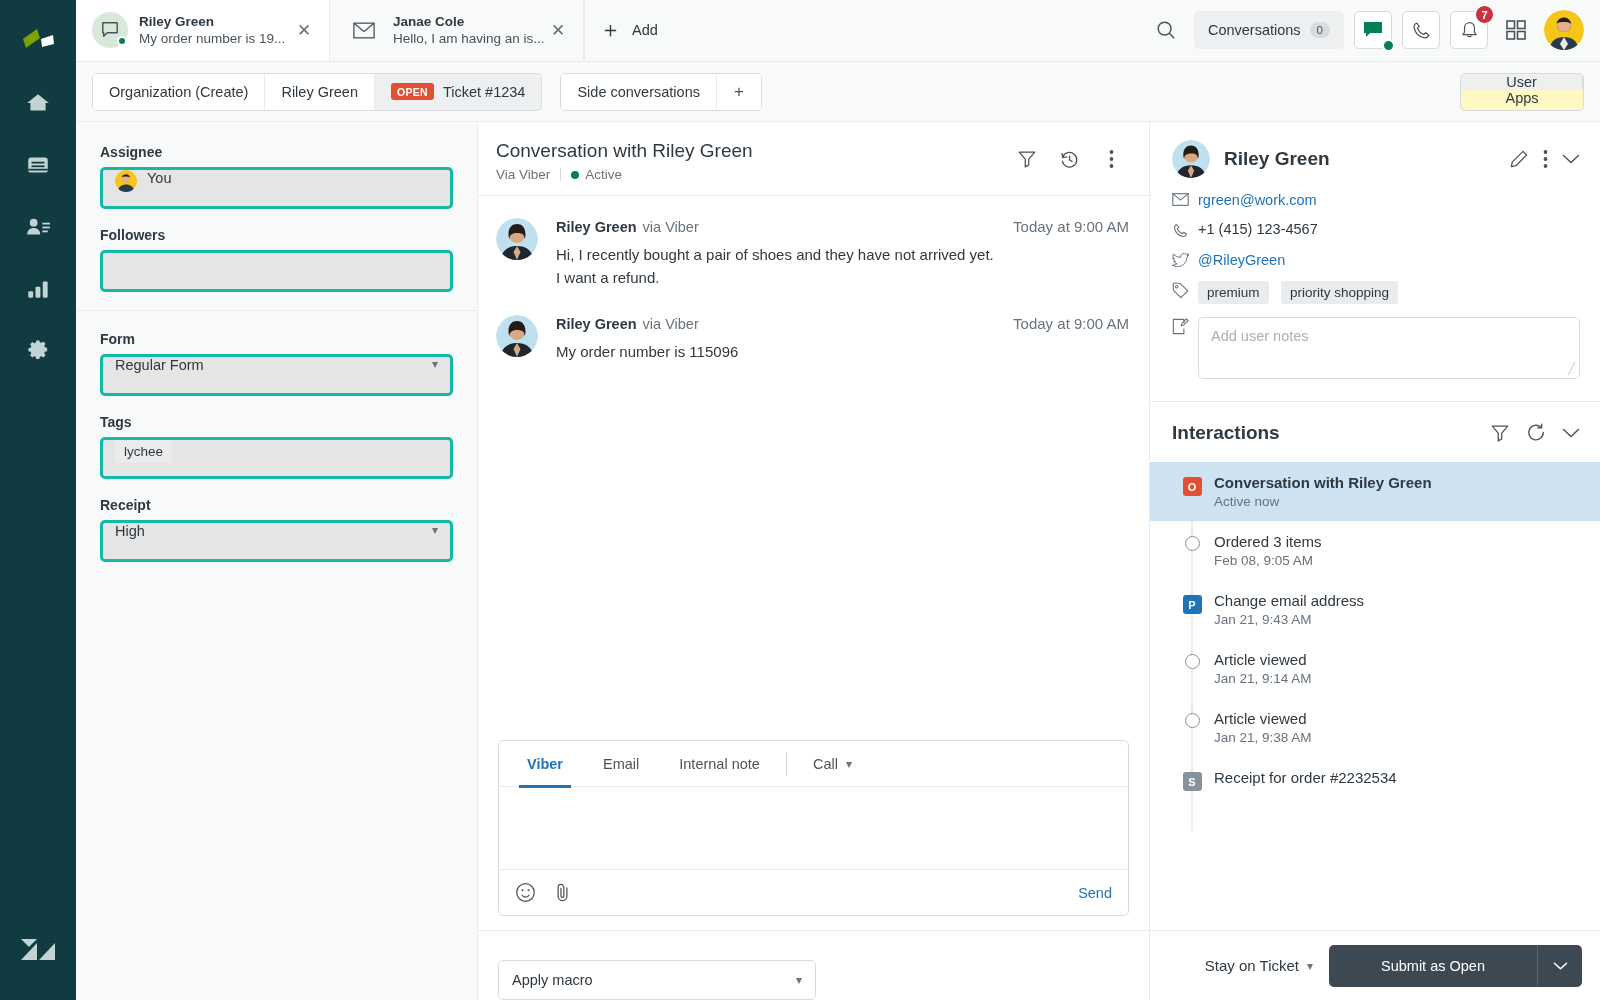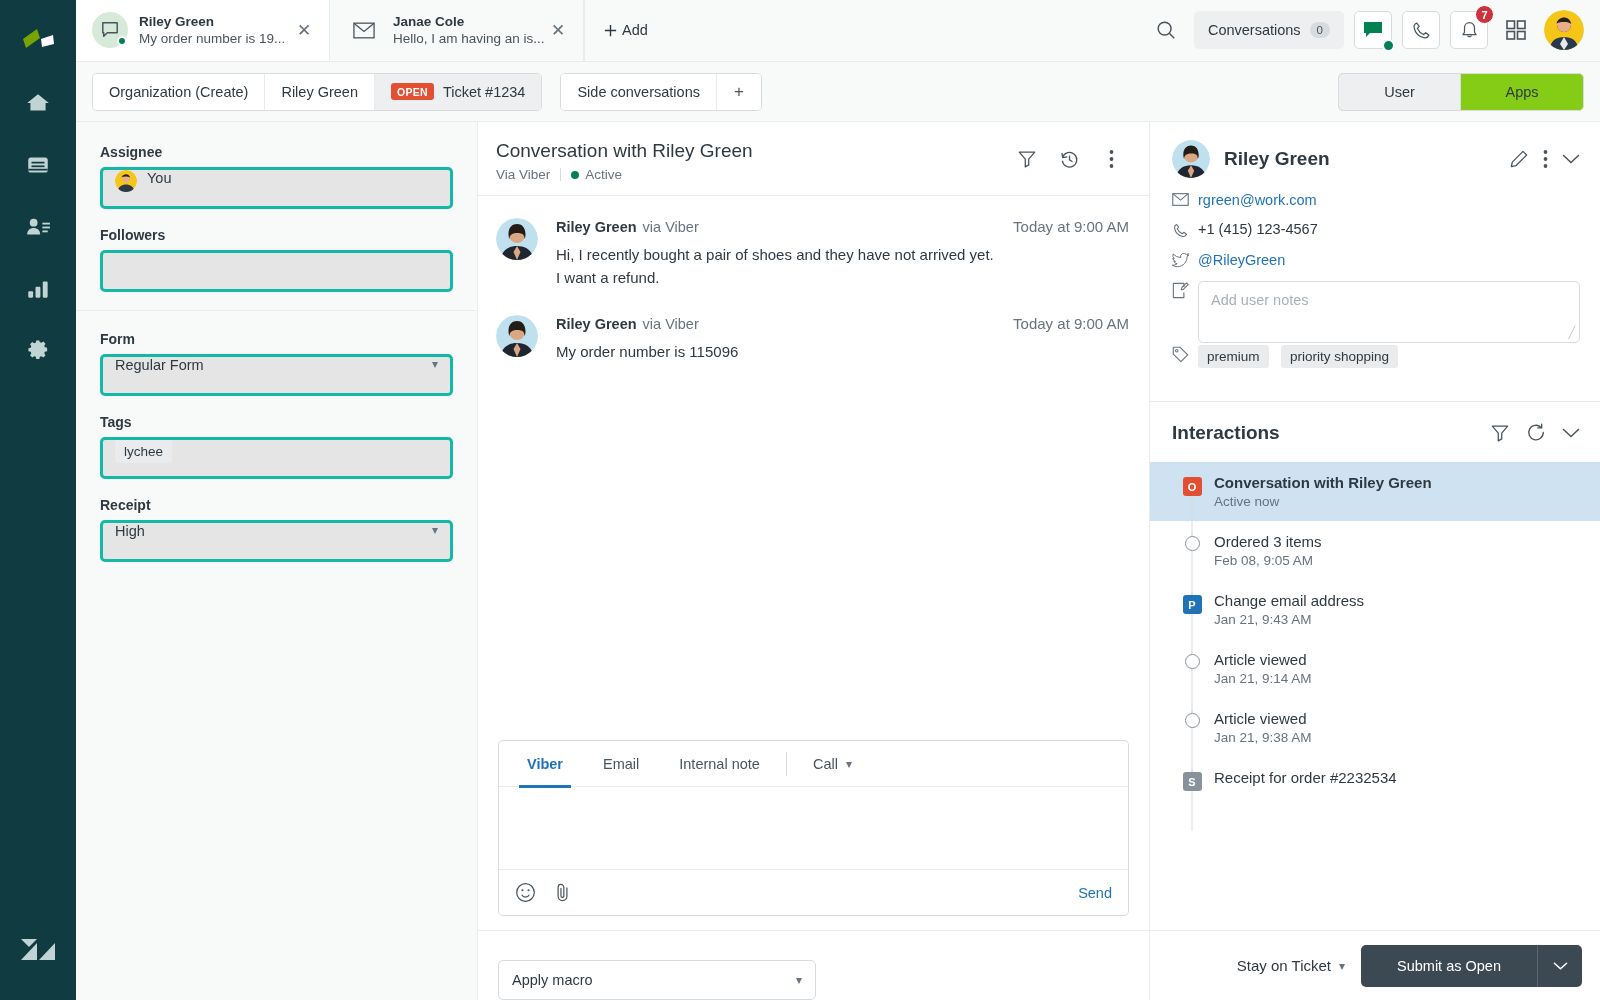--- a/index.html
+++ b/index.html
@@ -46,21 +46,21 @@
   .tab-ico { flex: 0 0 auto; width: 36px; height: 36px; position: relative; display:flex; align-items:center; justify-content:center; }
   .tab-ico.bubble { background: #d7ead9; border-radius: 50%; }
   .online-dot {
     position: absolute; right: 1px; bottom: 2px; width: 10px; height: 10px;
     background: #038153; border-radius: 50%; border: 2px solid #ffffff;
   }
   .tab-txt { margin-left: 11px; min-width: 0; flex: 1 1 auto; }
   .tab-title { font-size: 13.5px; font-weight: bold; color: #2f3941; line-height: 17px; white-space: nowrap; overflow: hidden; text-overflow: ellipsis; }
   .tab-sub { font-size: 13.5px; color: #49545c; line-height: 18px; white-space: nowrap; overflow: hidden; text-overflow: ellipsis; }
   .tab-close { flex: 0 0 auto; width: 22px; height: 22px; color: #68737d; font-size: 17px; display:flex; align-items:center; justify-content:center; cursor:pointer; }
-  .add-tab { display: flex; align-items: center; gap: 4px; padding: 0 18px; height: 62px; color: #2f3941; font-size: 14.5px; cursor: pointer; border-left: 1px solid #e9ebed; }
+  .add-tab { display: flex; align-items: center; gap: 14px; padding: 0 18px; height: 62px; color: #2f3941; font-size: 14.5px; cursor: pointer; border-left: 1px solid #e9ebed; }
 
   .topbar-right { margin-left: auto; display: flex; align-items: center; gap: 10px; padding: 0 16px 0 0; height: 62px; }
   .icon-btn { width: 36px; height: 36px; display:flex; align-items:center; justify-content:center; border-radius: 6px; cursor: pointer; }
   .icon-btn-box { width: 38px; height: 38px; border: 1px solid #d8dcde; border-radius: 5px; background:#fff; display:flex; align-items:center; justify-content:center; cursor:pointer; position: relative; }
   .conv-pill {
     display: flex; align-items: center; gap: 9px; background: #edeff0;
     border-radius: 5px; height: 38px; padding: 0 14px; cursor: pointer;
     font-size: 14.5px; color: #2f3941;
   }
   .conv-count { background: #d8dcde; color: #49545c; border-radius: 20px; font-size: 11.5px; padding: 2px 7px; }
@@ -80,21 +80,21 @@
   .crumb-group { display: flex; border: 1px solid #d8dcde; border-radius: 5px; overflow: hidden; background: #fff; height: 38px; }
   .crumb {
     display: flex; align-items: center; gap: 9px; padding: 0 16px; height: 100%;
     font-size: 14.5px; color: #2f3941; cursor: pointer; border-right: 1px solid #e9ebed; background: #fff;
   }
   .crumb:last-child { border-right: none; }
   .crumb.sel { background: #edeff0; }
   .open-badge { background: #e34f32; color: #fff; font-size: 10.5px; font-weight: bold; padding: 2.5px 6px; border-radius: 3px; letter-spacing: .3px; }
   .crumb-group.side { margin-left: 18px; }
   .crumb-plus { width: 44px; justify-content: center; font-size: 17px; color:#49545c; }
-  .seg-toggle { margin-left: auto; display: flex; border: 1px solid #d8dcde; border-radius: 5px; overflow: hidden; height: 38px; background:#84cc16; }
+  .seg-toggle { margin-left: auto; display: flex; border: 1px solid #d8dcde; border-radius: 5px; overflow: hidden; height: 38px; background:#fef9c3;flex-direction:column; }
   .seg { width: 122px; display:flex; align-items:center; justify-content:center; font-size: 14.5px; color:#2f3941; cursor:pointer; border-right:1px solid #d8dcde; }
   .seg:last-child { border-right: none; }
   .seg.active { background: #edeff0; }
 
   
   .body { flex: 1 1 auto; display: flex; min-height: 0; }
 
   
   .props { width: 402px; flex: 0 0 402px; background: #f8f9f9; border-right: 1px solid #e9ebed; padding: 22px 24px 0 24px; overflow: hidden; }
   .fld { margin-bottom: 18px; }
@@ -179,21 +179,21 @@
   .tl-line { position: absolute; left: 50%; top: 0; bottom: -40px; width: 1px; background: #d8dcde; transform: translateX(-0.5px); }
   .tl-dot { width: 15px; height: 15px; border: 1.5px solid #87929d; border-radius: 50%; background: #fff; position: relative; z-index: 2; }
   .tl-sq { width: 19px; height: 19px; border-radius: 3px; color: #fff; font-size: 11px; font-weight: bold; display:flex; align-items:center; justify-content:center; position: relative; z-index: 2; }
   .tl-body { margin-left: 2px; }
   .tl-label { font-size: 15px; color: #2f3941; }
   .tl-label.bold { font-weight: bold; }
   .tl-time { font-size: 13.5px; color: #68737d; margin-top: 3px; }
   .right-foot { height: 70px; border-top: 1px solid #e9ebed; display: flex; align-items: center; justify-content: flex-end; padding: 0 18px; gap: 16px; background: #fff; margin-top: 32px; }
   .stay { display: flex; align-items: center; gap: 8px; font-size: 15px; color: #2f3941; cursor: pointer; }
   .submit-group { display: flex; height: 42px; border-radius: 5px; overflow: hidden; }
-  .submit-main { background: #3d4952; color: #fff; font-size: 14.5px; display:flex; align-items:center; justify-content:center; padding: 0 36px; cursor: pointer; border-right: 1px solid #5a6570; }
+  .submit-main { background: #3d4952; color: #fff; font-size: 14.5px; display:flex; align-items:center; justify-content:center; padding: 0 52px; cursor: pointer; border-right: 1px solid #5a6570; }
   .submit-arrow { background: #3d4952; color: #fff; width: 44px; display:flex; align-items:center; justify-content:center; cursor: pointer; }
 
   svg { display: block; }
 </style>
 </head>
 <body>
 
 <div id="app">
 
   <div class="rail">
@@ -616,46 +616,46 @@
 
           <div class="ufld">
             <span class="ufld-ico">
               <svg width="18" height="15" viewBox="0 0 20 17">
                   <path d="M19 2.2 a7.4 7.4 0 01-2.2.6 3.8 3.8 0 001.7-2.1 7.6 7.6 0 01-2.4.9 3.8 3.8 0 00-6.5 3.5 A10.8 10.8 0 011.3 1.1 a3.8 3.8 0 001.2 5.1 3.8 3.8 0 01-1.7-.5 v0.1 a3.8 3.8 0 003 3.7 3.8 3.8 0 01-1.7.1 3.8 3.8 0 003.6 2.6 A7.7 7.7 0 010 13.8 a10.8 10.8 0 005.9 1.7 c7 0 10.9-5.9 10.9-10.9 v-0.5 A7.7 7.7 0 0019 2.2 z" fill="none" stroke="#68737d" stroke-width="1.1"></path>
                 </svg>
             </span>
             <span class="ufld-val link">@RileyGreen</span>
           </div>
 
+          <div class="ufld">
+            <span class="ufld-ico">
+              <svg width="17" height="17" viewBox="0 0 20 20">
+                  <path d="M1.5 1.5 h8 l9 9 l-8 8 l-9 -9 z" fill="none" stroke="#68737d" stroke-width="1.3" stroke-linejoin="round"></path>
+                  <circle cx="5.6" cy="5.6" r="1.5" fill="none" stroke="#68737d" stroke-width="1.2"></circle>
+                </svg>
+            </span>
+            <span>
+              <span class="chip">premium</span>
+              <span class="chip">priority shopping</span>
+            </span>
+          </div>
+
           <div class="ufld" style="margin-bottom:2px">
             <span class="ufld-ico">
               <svg width="17" height="17" viewBox="0 0 20 20">
                   <path d="M1.6 6 v12.4 h12.4 v-6" fill="none" stroke="#68737d" stroke-width="1.3" stroke-linejoin="round"></path>
                   <path d="M1.6 6 V1.6 h12.4 v4.4" fill="none" stroke="#68737d" stroke-width="1.3" stroke-linejoin="round"></path>
                   <path d="M13.5 8.5 L19 3 l-2-2 -5.5 5.5 -0.6 2.6 z" fill="none" stroke="#68737d" stroke-width="1.3" stroke-linejoin="round"></path>
                 </svg>
             </span>
             <span class="notes">
               <span class="notes-ph">Add user notes</span>
               <span class="resize-grip">╱</span>
             </span>
           </div>
-
-          <div class="ufld">
-            <span class="ufld-ico">
-              <svg width="17" height="17" viewBox="0 0 20 20">
-                  <path d="M1.5 1.5 h8 l9 9 l-8 8 l-9 -9 z" fill="none" stroke="#68737d" stroke-width="1.3" stroke-linejoin="round"></path>
-                  <circle cx="5.6" cy="5.6" r="1.5" fill="none" stroke="#68737d" stroke-width="1.2"></circle>
-                </svg>
-            </span>
-            <span>
-              <span class="chip">premium</span>
-              <span class="chip">priority shopping</span>
-            </span>
-          </div>
         </div>
 
         <div class="inter-head">
           <div class="inter-title">Interactions</div>
           <div class="inter-actions">
             <span>
               <svg width="20" height="20" viewBox="0 0 22 22">
                   <path d="M2.5 3.5 h17 l-6.6 7.6 v6.4 l-3.8 2.2 v-8.6 z" fill="none" stroke="#49545c" stroke-width="1.4" stroke-linejoin="round"></path>
                 </svg>
             </span>

